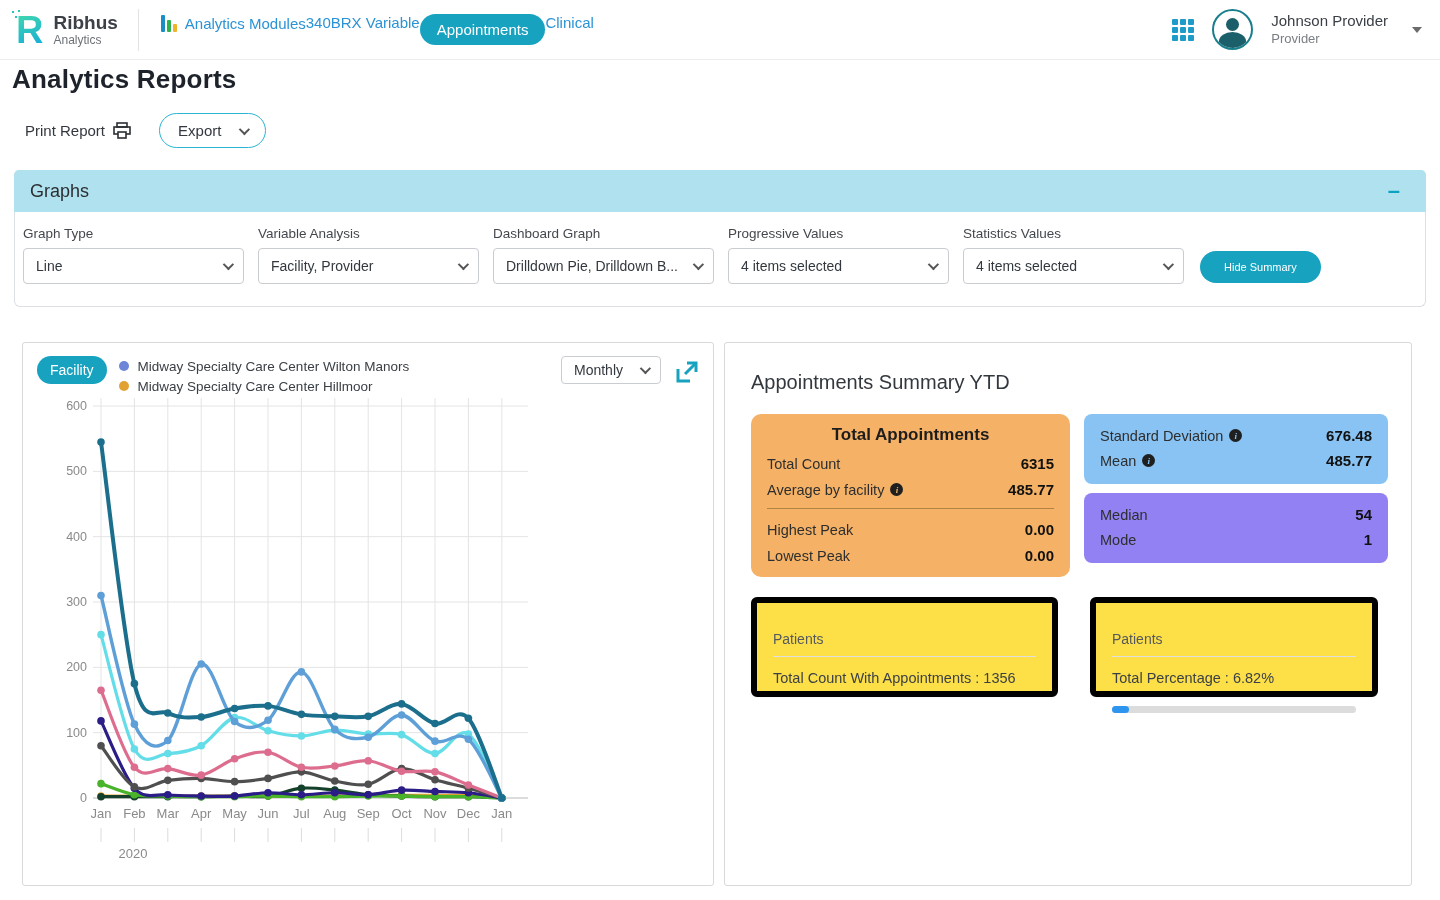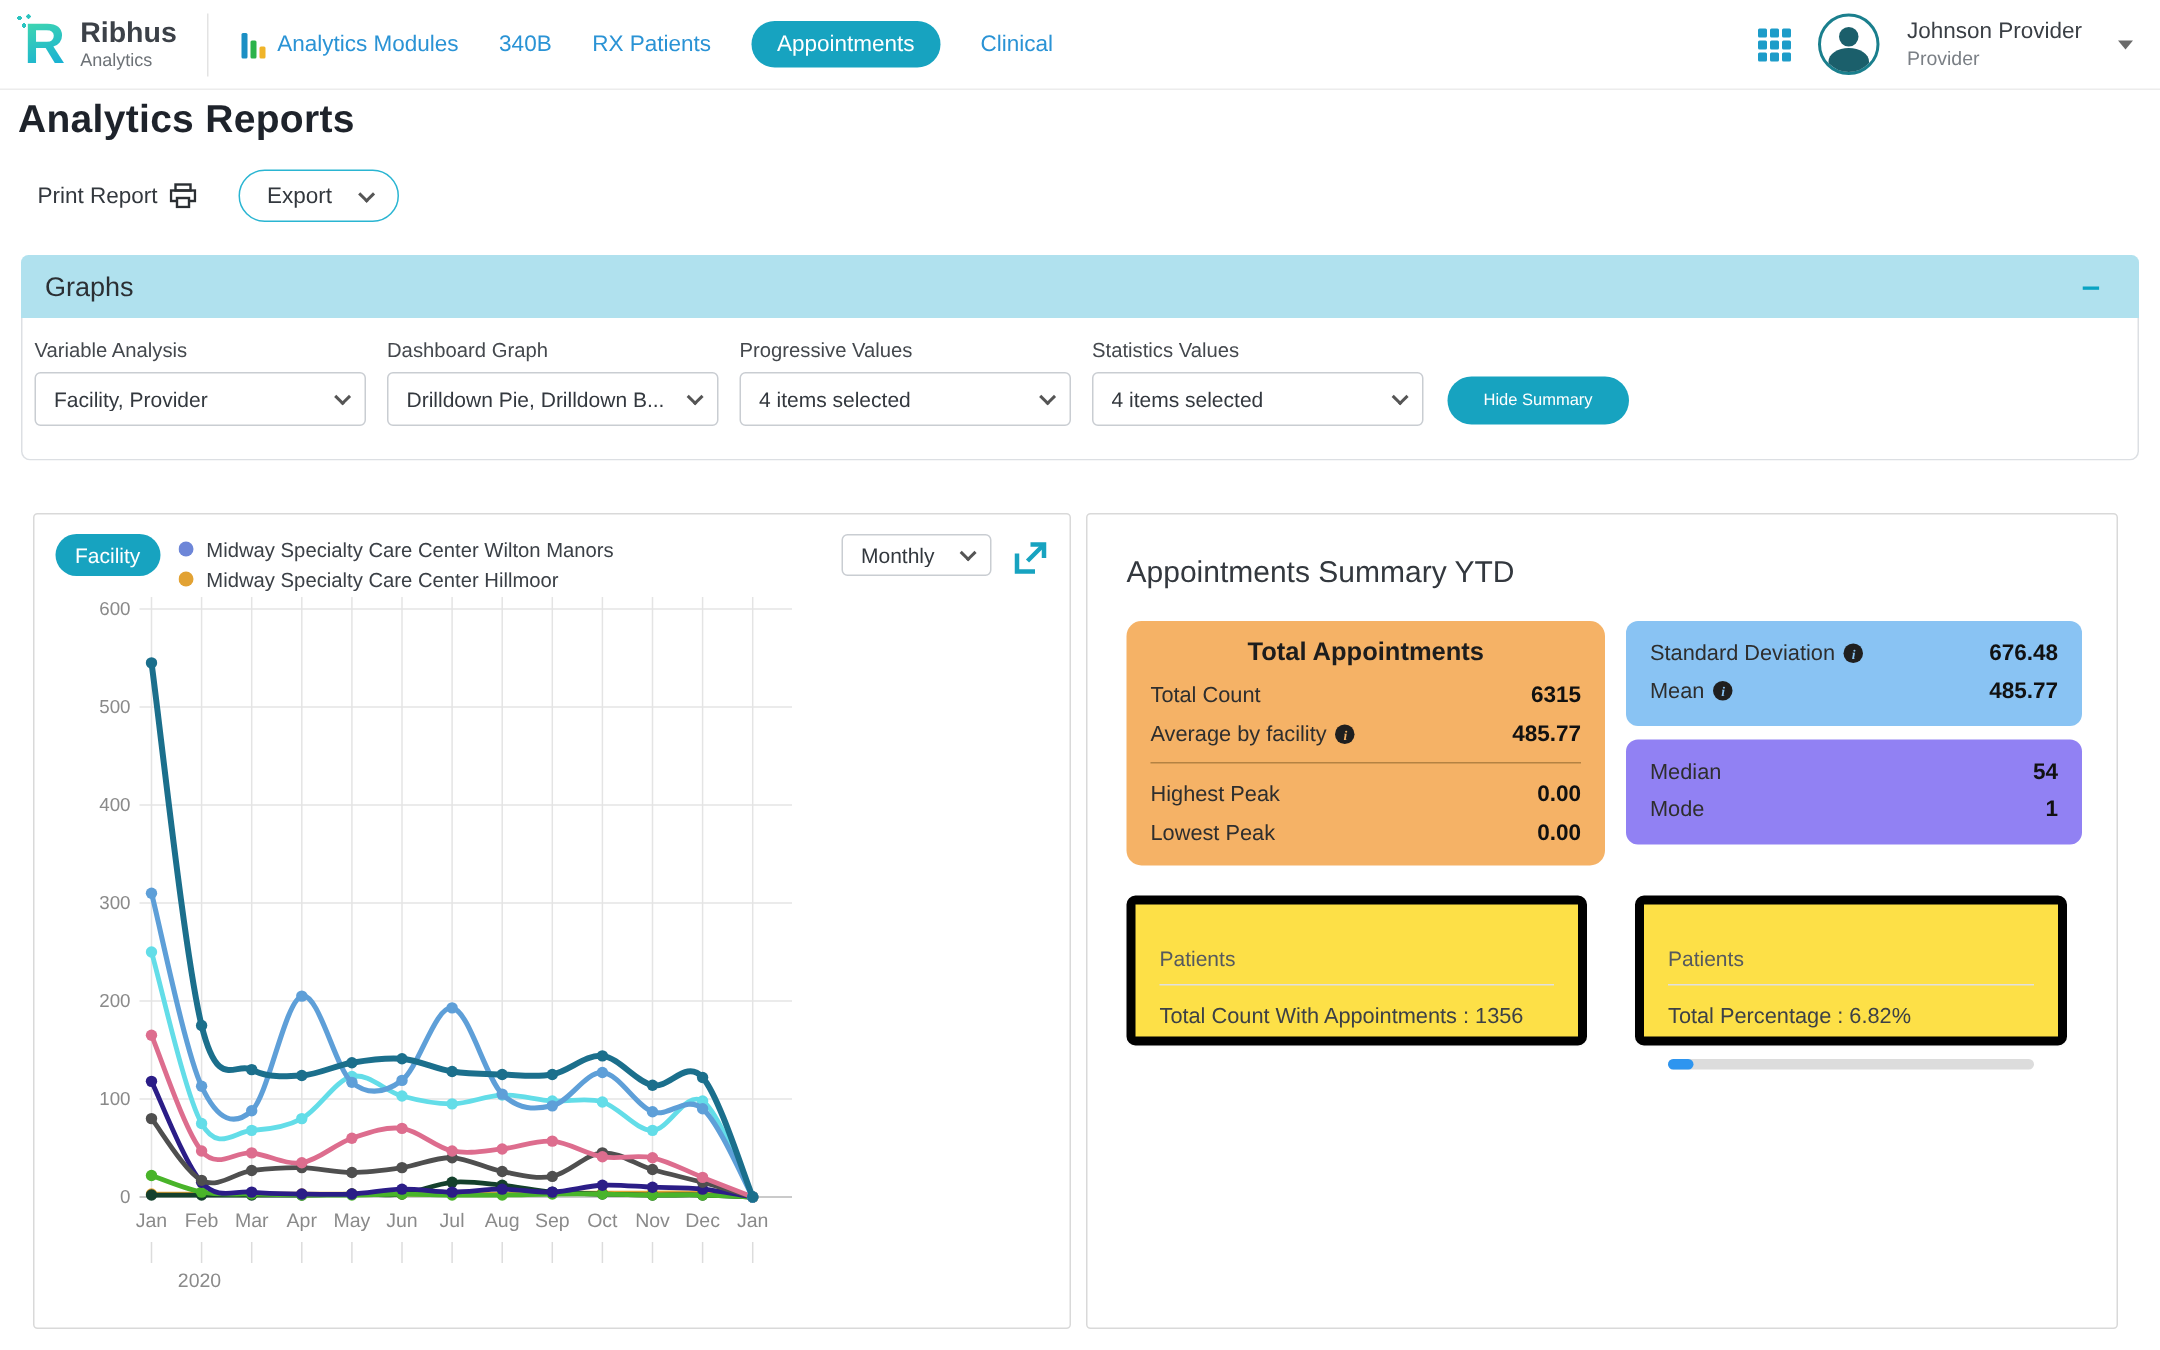--- a/index.html
+++ b/index.html
@@ -13,21 +13,21 @@
     border-right:1px solid #e3e3e3; height:42px; }
   .logo-r { font-size:38px; font-weight:bold; line-height:38px;
     background:linear-gradient(160deg,#3fd6b0 10%,#16aed6 90%);
     -webkit-background-clip:text; background-clip:text; color:transparent; position:relative; }
   .logo-dots { position:absolute; top:-2px; left:-6px; width:14px; height:12px;
     background:radial-gradient(circle 1.5px at 3px 3px,#2bc4c0 98%,transparent),
                radial-gradient(circle 1.5px at 9px 2px,#2bc4c0 98%,transparent),
                radial-gradient(circle 1.5px at 6px 8px,#2bc4c0 98%,transparent); }
   .brand-name { font-size:19px; font-weight:700; color:#3c4148; line-height:20px; }
   .brand-sub { font-size:12px; color:#6d7277; }
-  .nav { display:flex; align-items:center; gap:27px; margin-left:22px; }
+  .nav { display:flex; align-items:flex-start; margin-left:22px; }
   .nav-item { font-size:15px; color:#2a93d5; cursor:pointer; display:flex; align-items:center; gap:8px; text-decoration:none; }
   .nav-item.active { background:#17a3c0; color:#fff; border-radius:16px; padding:7px 17px; }
   .bars-icon { display:inline-flex; align-items:flex-end; gap:2px; height:18px; }
   .bars-icon i { display:block; width:4px; border-radius:1px; }
   .bars-icon i:nth-child(1){ height:17px; background:#1b8fc4; }
   .bars-icon i:nth-child(2){ height:12px; background:#2cb34b; }
   .bars-icon i:nth-child(3){ height:8px;  background:#f0b429; }
   .top-right { margin-left:auto; display:flex; align-items:center; gap:18px; }
   .grid-icon2 { display:grid; grid-template-columns:repeat(3,6px); grid-auto-rows:6px; gap:2px; }
   .grid-icon2 i { background:#1d9cc9; border-radius:1px; }
@@ -130,21 +130,21 @@
   <div class="nav">
     <a class="nav-item">
       <span class="bars-icon">
           <i></i>
           <i></i>
           <i></i>
         </span>
       <span>Analytics Modules</span>
     </a>
     <a class="nav-item">340B</a>
-    <a class="nav-item">RX Patients</a>
+    <a class="nav-item">RX Variable</a>
     <a class="nav-item active">Appointments</a>
     <a class="nav-item">Clinical</a>
   </div>
   <div class="top-right">
     <span class="grid-icon2">
         <i></i>
         <i></i>
         <i></i>
         <i></i>
         <i></i>
@@ -179,20 +179,27 @@
     <span>Export</span>
     <span class="chev"></span>
   </button>
 </div>
 
 <div class="graphs-bar">
   <span class="graphs-title">Graphs</span>
   <span class="collapse-btn">–</span>
 </div>
 <div class="filters-panel">
+  <div class="filter-group">
+    <div class="filter-label">Graph Type</div>
+    <div class="select-box">
+      <span class="sel-text">Line</span>
+      <span class="chev"></span>
+    </div>
+  </div>
   <div class="filter-group">
     <div class="filter-label">Variable Analysis</div>
     <div class="select-box">
       <span class="sel-text">Facility, Provider</span>
       <span class="chev"></span>
     </div>
   </div>
   <div class="filter-group">
     <div class="filter-label">Dashboard Graph</div>
     <div class="select-box">

